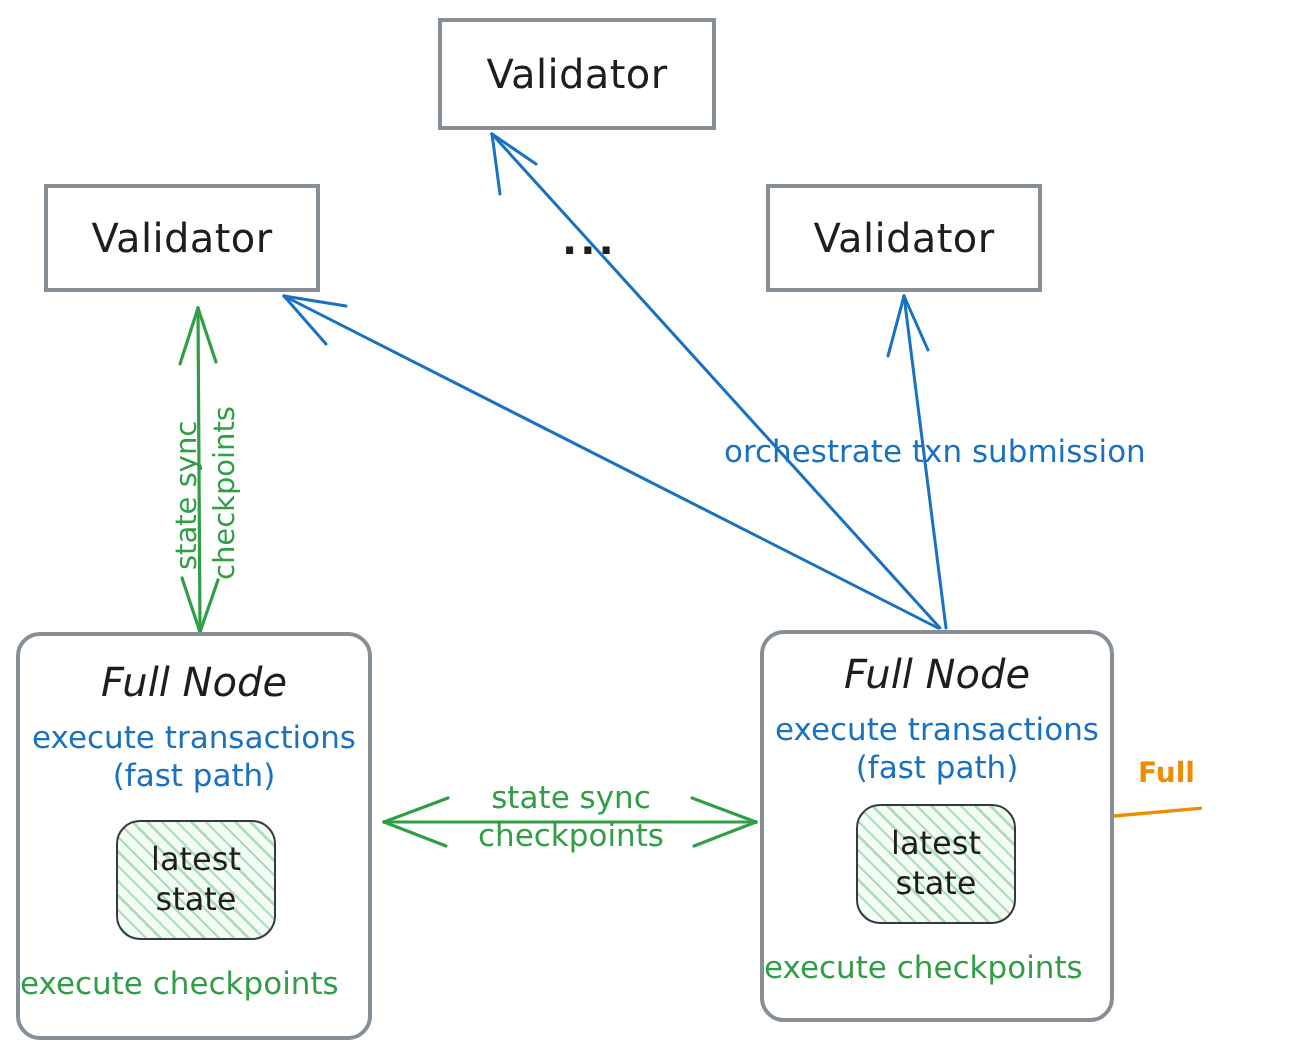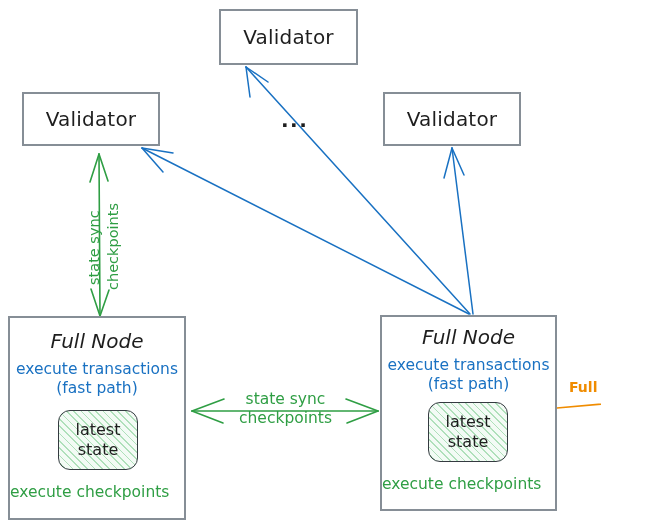--- a/index.html
+++ b/index.html
@@ -38,20 +38,21 @@
   }
   .validator-label {
     font-family: "DejaVu Sans", sans-serif;
     font-size: 20px;
     color: #1e1e1e;
     letter-spacing: 0.2px;
     white-space: nowrap;
   }
   .fullnode-box {
     display: block;
+    border-radius: 12px;
   }
   .fn-title {
     position: absolute;
     left: 0; right: 0;
     text-align: center;
     font-family: "DejaVu Sans", sans-serif;
     font-size: 20px;
     font-style: italic;
     color: #1e1e1e;
     white-space: nowrap;
@@ -224,16 +225,17 @@
 
   <div class="vert-label" style="left:86px; top:285px;">state sync</div>
 
   <div class="vert-label" style="left:105px; top:290px;">checkpoints</div>
 
   <div class="edge-label lbl-green" style="left:228px; top:390px; width:115px;">
     <div>state sync</div>
     <div>checkpoints</div>
   </div>
 
+  <div class="edge-label lbl-blue" style="left:362px; top:217px;">orchestrate txn submission</div>
 
   <div class="edge-label lbl-orange" style="left:569px; top:379px;">Full</div>
 
 </div>
 
 </body></html>

